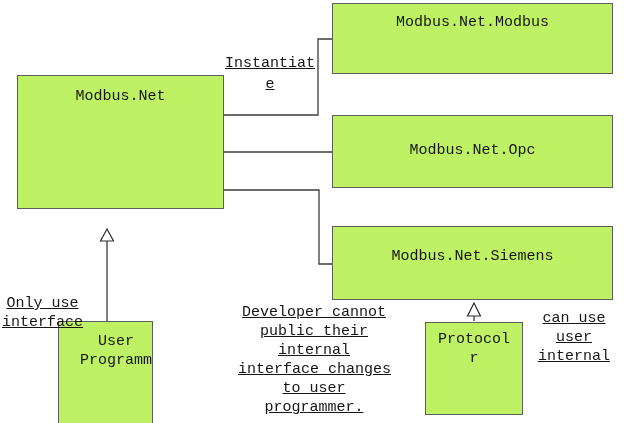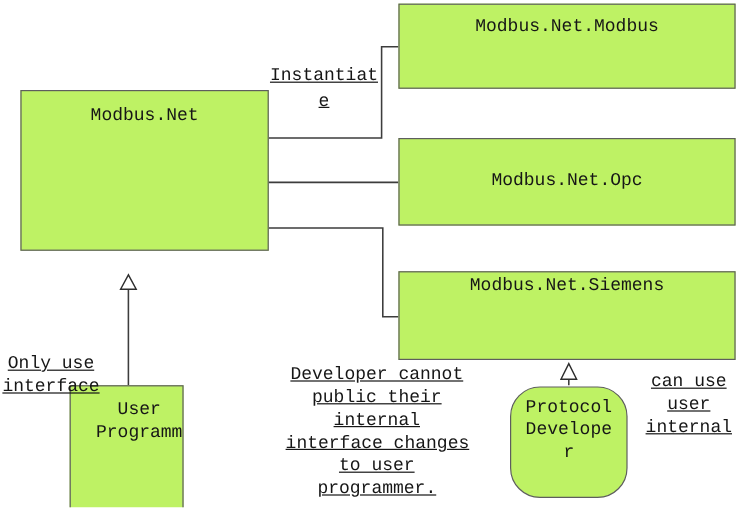--- a/index.html
+++ b/index.html
@@ -48,23 +48,23 @@
     font-size:15px;
     line-height:19px;
     color:#161616;
     white-space:nowrap;
     text-decoration:underline;
   }
   
   .box-modbus-net      {left:2px;   top:75px;  width:207px; height:134px; padding-top:11px;margin-left:15px;}
   .box-net-modbus      {left:332px; top:3px;   width:281px; height:71px;  padding-top:9px;}
   .box-net-opc         {left:332px; top:115px; width:281px; height:73px;  padding-top:25px;}
-  .box-net-siemens     {left:332px; top:226px; width:281px; height:74px;  padding-top:2px;}
+  .box-net-siemens     {left:332px; top:226px; width:281px; height:74px;  padding-top:20px;}
   .box-user-programmer {left:58px;  top:321px; width:95px;  height:117px;  padding-top:10px;padding-left:21px;}
-  .box-protocol-dev    {left:425px; top:322px; width:98px;  height:93px;  padding-top:7px;border-radius:25px;}
+  .box-protocol-dev    {left:425px; top:322px; width:98px;  height:93px;  padding-top:7px;}
   .label-instantiate   {left:210px; top:53px;  width:120px; line-height:21px;}
   .label-only-use      {left:0px;   top:254px; width:85px;margin-top:40px;}
   .label-dev-cannot    {left:238px; top:303px; width:152px;}
   .label-dev-can       {left:524px; top:309px; width:100px;}
 </style>
 </head>
 <body>
 
 <div class="stage">
 
@@ -102,21 +102,20 @@
     <div>Modbus.Net.Siemens</div>
   </div>
 
   <div class="box box-user-programmer">
     <div>User</div>
     <div>Programm</div>
   </div>
 
   <div class="box box-protocol-dev">
     <div>Protocol</div>
-    <div>Develope</div>
     <div>r</div>
   </div>
 
   <div class="label label-instantiate">
     <div>Instantiat</div>
     <div>e</div>
   </div>
 
   <div class="label label-only-use">
     <div>Only use</div>

